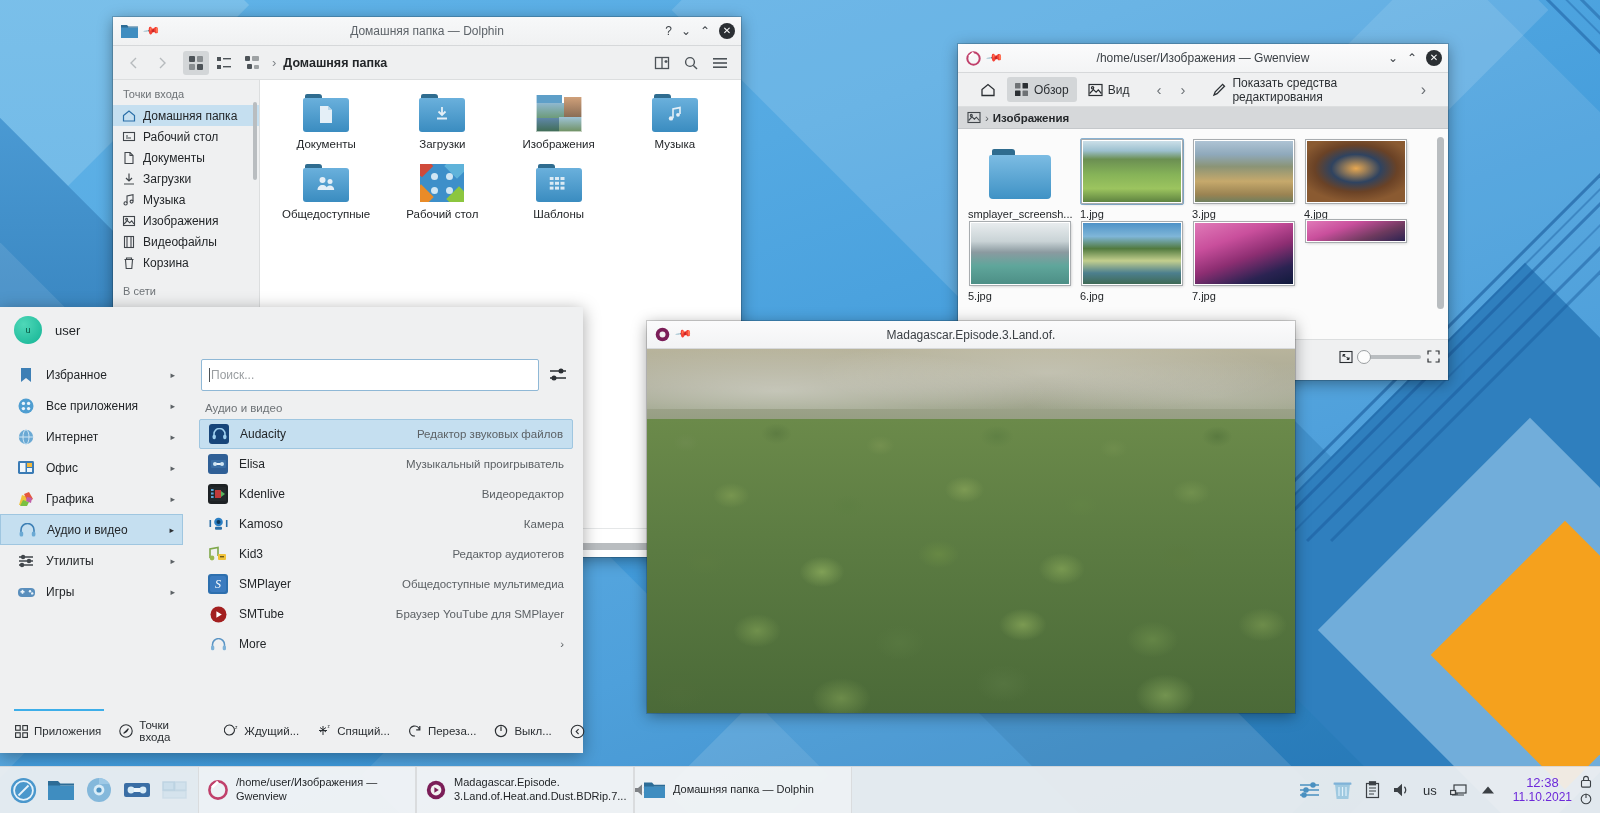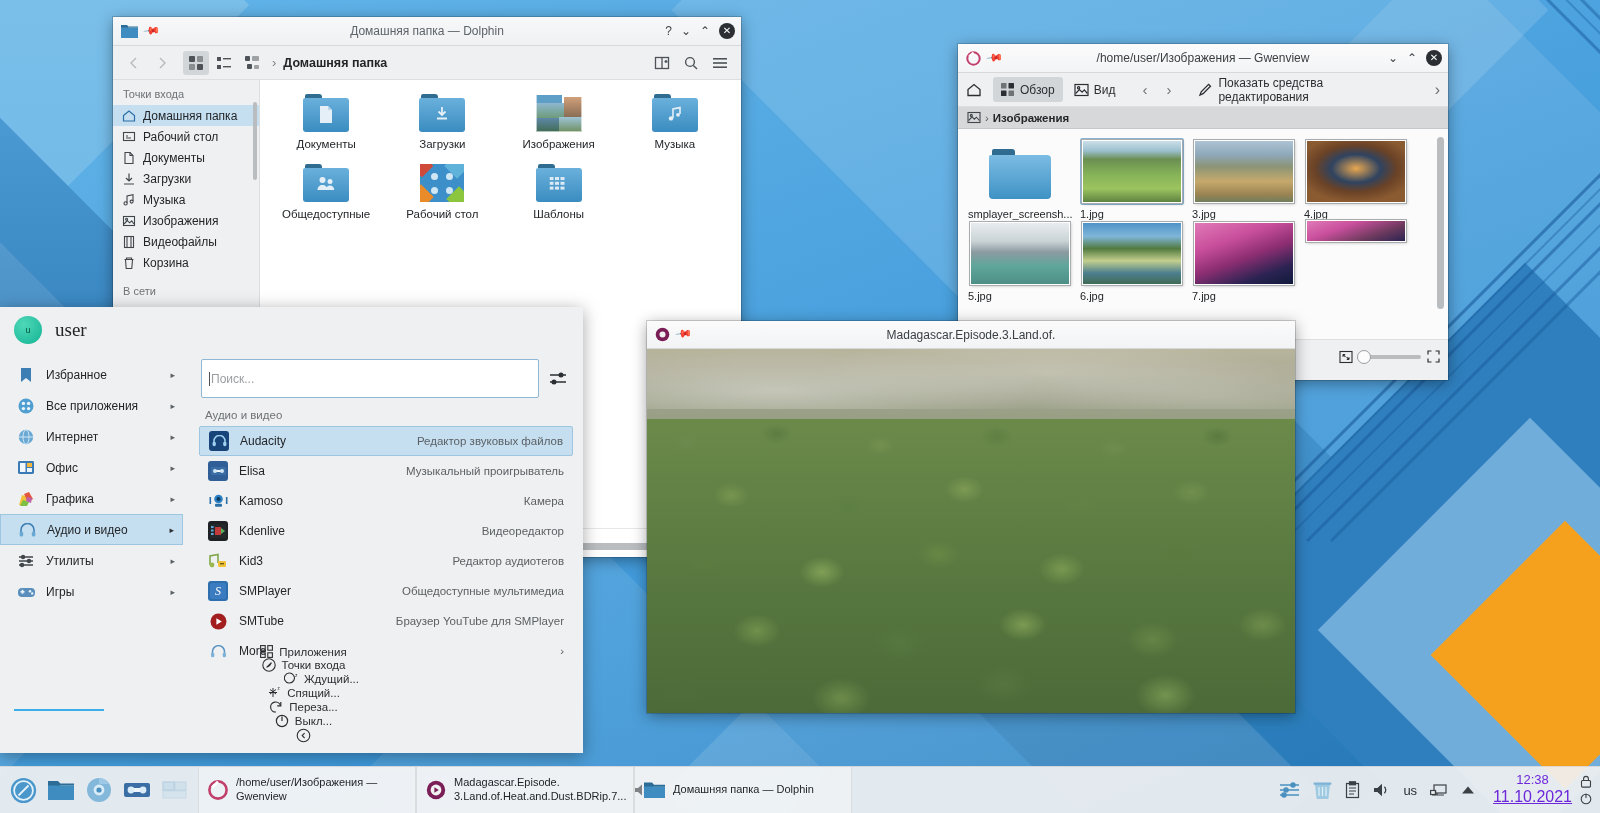--- a/index.html
+++ b/index.html
@@ -126,21 +126,21 @@
   }
   .dol-hscroll {
     position: absolute; left: 30px; right: 14px; bottom: 7px; height: 7px;
     background: #b9bdc0; border-radius: 4px;
   }
 
   
   #gwenview { left: 958px; top: 44px; width: 490px; height: 336px; }
   .gw-toolbar {
     height: 34px; display: flex; align-items: center; gap: 3px;
-    padding: 0 0; background: #eff0f1; border-bottom: 1px solid #dcdedf;
+    padding: 0 14px; background: #eff0f1; border-bottom: 1px solid #dcdedf;
   }
   .gw-tbtn {
     display: flex; align-items: center; gap: 5px;
     height: 25px; padding: 0 8px; border-radius: 3px;
     font-size: 12px; color: #2b2f33;
   }
   .gw-tbtn.active { background: #d3d6d8; }
   .gw-crumbbar {
     height: 22px; display: flex; align-items: center; gap: 4px;
     padding: 0 9px; background: #d6d8da; border-bottom: 1px solid #c5c8cb;
@@ -255,36 +255,36 @@
   .ko-user {
     display: flex; align-items: center; gap: 13px;
     padding: 11px 0 11px 14px; height: 46px;
   }
   .avatar {
     width: 28px; height: 28px; border-radius: 50%;
     background: radial-gradient(circle at 35% 30%, #4fd8b8, #12b394);
     display: flex; align-items: center; justify-content: center;
     color: #07543f; font-size: 9px;
   }
-  .uname { font-size: 19px; color: #232629; font-family: Liberation Serif, serif; }
+  .uname { font-size: 13px; color: #232629; }
   .ko-body { display: flex; height: 340px; gap: 8px; }
   .ko-cats { width: 183px; padding-top: 6px; }
   .cat {
     display: flex; align-items: center; gap: 11px;
     height: 31px; padding: 0 8px 0 17px; font-size: 12px; color: #232629;
   }
   .cat.sel { background: #c5dff0; border: 1px solid #9fc6e0; }
   .cat .arw { margin-left: auto; color: #5c6165; font-size: 9px; }
   .cat .cico {
     width: 18px; height: 18px; display: flex; align-items: center; justify-content: center;
   }
   .ko-right { flex: 1; padding: 0 10px 0 8px; }
   .searchrow { display: flex; align-items: center; gap: 10px; padding: 6px 6px 9px 2px; }
   .searchbox {
-    flex: 1; height: 39px; background: #fff;
+    flex: 1; height: 32px; background: #fff;
     border: 1px solid #8fb8d6; border-radius: 2px;
     display: flex; align-items: center; padding: 0 7px;
   }
   .searchbox .caret { width: 1px; height: 14px; background: #4d5358; margin-right: 1px; }
   .searchbox .ph { font-size: 12px; color: #9a9ea1; }
   .grouphdr { font-size: 11.5px; color: #6e7377; padding: 2px 0 5px 6px; }
   .approw {
     display: flex; align-items: center; gap: 11px;
     height: 30px; padding: 0 9px 0 9px; font-size: 12px;
   }
@@ -295,23 +295,23 @@
     width: 20px; height: 20px; border-radius: 3px;
     display: flex; align-items: center; justify-content: center;
     font-size: 11px; color: #fff; flex: none;
   }
   .ko-footer {
     position: absolute; left: 0; bottom: 0; width: 100%; height: 56px;
     padding: 0 12px;
   }
   .ko-tabline { position: absolute; left: 14px; top: 12px; width: 90px; height: 2px; background: #3daee9; }
   .ko-tabs {
-    position: absolute; left: 12px; bottom: 10px; width: 100%;
+    position: absolute; left: 6px; bottom: 10px; width: 100%;
     display: flex; align-items: center; gap: 0;
-    font-size: 11.5px; color: #2b2f33; flex-direction: column;
+    font-size: 11.5px; color: #2b2f33;
   }
   .ko-tab { display: flex; align-items: center; gap: 6px; padding: 0 9px; }
   .ko-tab.spacer { margin-left: 36px; }
 
   
   #panel {
     position: absolute; left: 0; bottom: 0; width: 1600px; height: 47px;
     background: rgba(239,240,241,.93);
     display: flex; align-items: center;
     border-top: 1px solid rgba(0,0,0,.08);
@@ -325,21 +325,21 @@
     border-left: 1px solid #dadcde; border-right: 1px solid #dadcde;
     background: rgba(255,255,255,.35);
     font-size: 11px; color: #232629;
   }
   .task .ttext { line-height: 1.25; }
   .tray { display: flex; align-items: center; gap: 13px; padding: 0 10px; }
   .clock {
     text-align: center; line-height: 1.15; padding: 0 8px;
     font-size: 13px; color: #6d28d9;
   }
-  .clock .d { font-size: 16px; text-decoration: underline; }
+  .clock .d { font-size: 12px; }
   .lockcol { display: flex; flex-direction: column; gap: 4px; padding-right: 8px; color: #3b4045; font-size: 11px; }
   svg { display: block; }
 </style>
 </head>
 <body>
 
 <div id="desktop">
 
   <div class="wp wp-base"></div>
   <div class="wp" style="inset:0;">
@@ -969,48 +969,48 @@
                 <rect x="0" y="1" width="15" height="8" rx="1" fill="#3a6ea5"></rect>
                 <circle cx="4" cy="5" r="2" fill="#cfe6f4"></circle>
                 <circle cx="11" cy="5" r="2" fill="#cfe6f4"></circle>
                 <rect x="5.5" y="4" width="4" height="2" fill="#f2f6f9"></rect>
               </svg>
           </span>
           <span class="aname">Elisa</span>
           <span class="adesc">Музыкальный проигрыватель</span>
         </div>
         <div class="approw">
-          <span class="aico" style="background:transparent;">
-            <svg width="19" height="16" viewBox="0 0 19 16">
-                <rect x="0.5" y="4" width="1.6" height="7" fill="#2b6fa8"></rect>
-                <rect x="16.9" y="4" width="1.6" height="7" fill="#2b6fa8"></rect>
-                <circle cx="9.5" cy="6" r="4.3" fill="#2b7fc4"></circle>
-                <circle cx="9.5" cy="6" r="2" fill="#0e3a5e"></circle>
-                <rect x="6" y="10.8" width="7" height="3" rx="1" fill="#2b6fa8"></rect>
-              </svg>
-          </span>
-          <span class="aname">Kamoso</span>
-          <span class="adesc">Камера</span>
-        </div>
-        <div class="approw">
           <span class="aico" style="background:#1d2124;">
             <svg width="16" height="14" viewBox="0 0 16 14">
                 <rect x="0" y="0" width="16" height="14" fill="#23282b"></rect>
                 <rect x="1" y="2" width="2.6" height="2" fill="#5da8d8"></rect>
                 <rect x="1" y="5.5" width="2.6" height="2" fill="#5da8d8"></rect>
                 <rect x="1" y="9" width="2.6" height="2" fill="#5da8d8"></rect>
                 <rect x="5" y="3" width="6" height="8" fill="#c23b3b"></rect>
                 <path d="M11 4l4 3-4 3z" fill="#58b35c"></path>
               </svg>
           </span>
           <span class="aname">Kdenlive</span>
           <span class="adesc">Видеоредактор</span>
         </div>
         <div class="approw">
           <span class="aico" style="background:transparent;">
+            <svg width="19" height="16" viewBox="0 0 19 16">
+                <rect x="0.5" y="4" width="1.6" height="7" fill="#2b6fa8"></rect>
+                <rect x="16.9" y="4" width="1.6" height="7" fill="#2b6fa8"></rect>
+                <circle cx="9.5" cy="6" r="4.3" fill="#2b7fc4"></circle>
+                <circle cx="9.5" cy="6" r="2" fill="#0e3a5e"></circle>
+                <rect x="6" y="10.8" width="7" height="3" rx="1" fill="#2b6fa8"></rect>
+              </svg>
+          </span>
+          <span class="aname">Kamoso</span>
+          <span class="adesc">Камера</span>
+        </div>
+        <div class="approw">
+          <span class="aico" style="background:transparent;">
             <svg width="18" height="16" viewBox="0 0 18 16">
                 <path d="M1 12V3l8-1.6V10" fill="none" stroke="#7fa84b" stroke-width="1.6"></path>
                 <circle cx="3" cy="12" r="2.4" fill="#9ab84f"></circle>
                 <circle cx="11" cy="10" r="2.1" fill="#9ab84f"></circle>
                 <rect x="9" y="8" width="8" height="6" rx="1" fill="#f0c23a"></rect>
                 <rect x="11" y="10" width="4" height="1.4" fill="#6d5a18"></rect>
               </svg>
           </span>
           <span class="aname">Kid3</span>
           <span class="adesc">Редактор аудиотегов</span>

